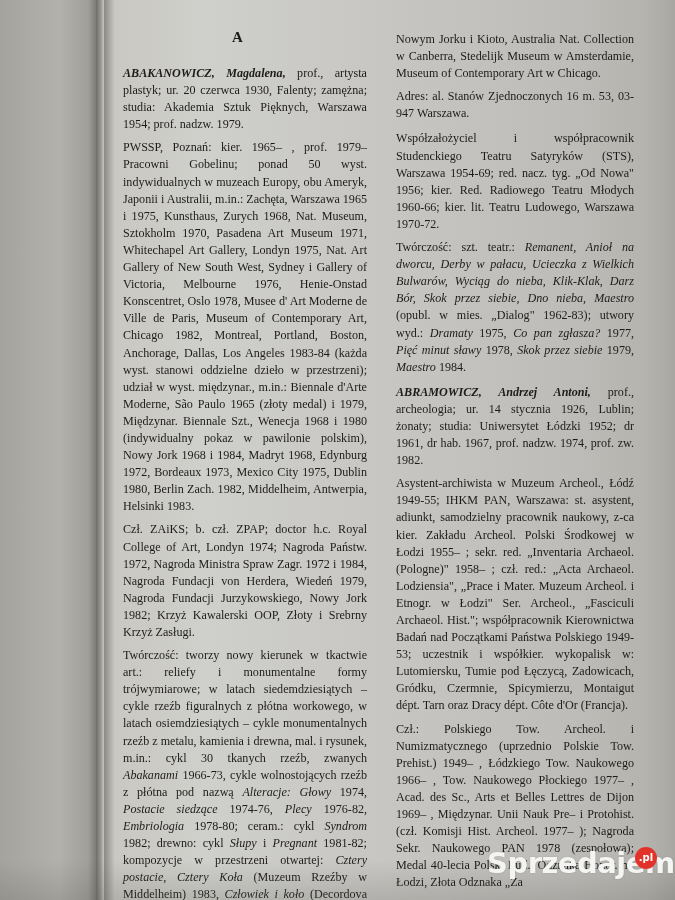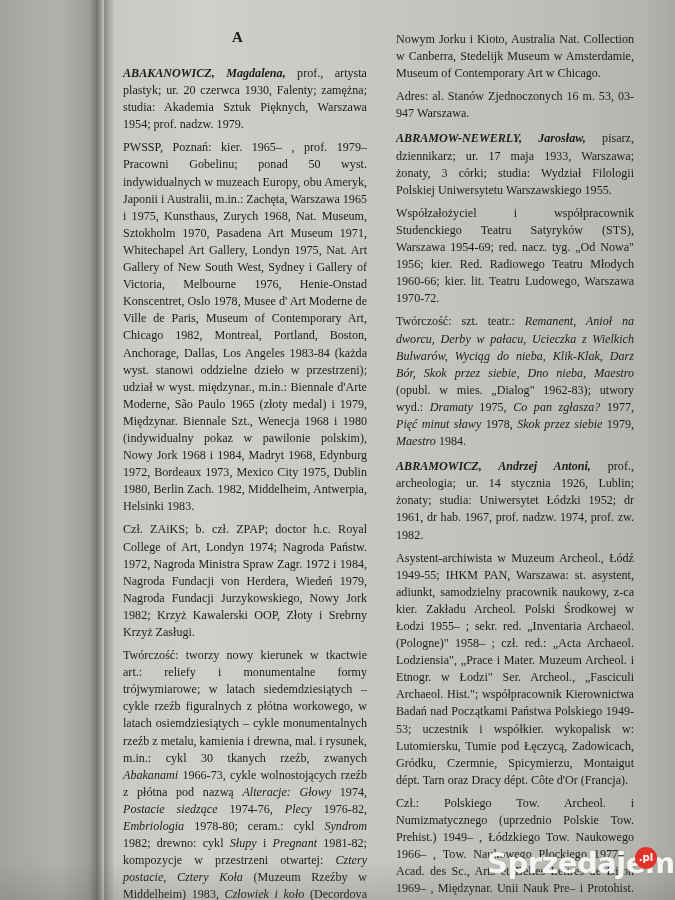--- a/index.html
+++ b/index.html
@@ -64,21 +64,20 @@
     <p>Czł. ZAiKS; b. czł. ZPAP; doctor h.c. Royal College of Art, Londyn 1974; Nagroda Państw. 1972, Nagroda Ministra Spraw Zagr. 1972 i 1984, Nagroda Fundacji von Herdera, Wiedeń 1979, Nagroda Fundacji Jurzykowskiego, Nowy Jork 1982; Krzyż Kawalerski OOP, Złoty i Srebrny Krzyż Zasługi.</p>
     <p><span>Twórczość: tworzy nowy kierunek w tkactwie art.: reliefy i monumentalne formy trójwymiarowe; w latach siedemdziesiątych – cykle rzeźb figuralnych z płótna workowego, w latach osiemdziesiątych – cykle monumentalnych rzeźb z metalu, kamienia i drewna, mal. i rysunek, m.in.: cykl 30 tkanych rzeźb, zwanych </span><i>Abakanami</i><span> 1966-73, cykle wolnostojących rzeźb z płótna pod nazwą </span><i>Alteracje: Głowy</i><span> 1974, </span><i>Postacie siedzące</i><span> 1974-76, </span><i>Plecy</i><span> 1976-82, </span><i>Embriologia</i><span> 1978-80; ceram.: cykl </span><i>Syndrom</i><span> 1982; drewno: cykl </span><i>Słupy</i><span> i </span><i>Pregnant</i><span> 1981-82; kompozycje w przestrzeni otwartej: </span><i>Cztery postacie, Cztery Koła</i><span> (Muzeum Rzeźby w Middelheim) 1983, </span><i>Człowiek i koło</i><span> (Decordova Museum w Bostonie) 1983, </span><i>Mitologia</i><span> (33 postacie z brązu w Fattoria di Celle, Włochy) 1985; rysunki węglem: cykle </span><i>Korpusy</i><span> i </span><i>Twarze</i><span> 1981-85; mal.: cykl </span><i>Twarze, które nie są portretami</i><span> 1983; prace w zbiorach ok. 25 muzeów, m.in.: MN w Warszawie i Wrocławiu, Muzeum Szt. w Łodzi, Centre Georges Pompidou w Paryżu, Museum of Modern Art w</span></p>
   </div>
 </div>
 
 <div class="col col-right">
   <p>Nowym Jorku i Kioto, Australia Nat. Collection w Canberra, Stedelijk Museum w Amsterdamie, Museum of Contemporary Art w Chicago.</p>
   <p class="entry">Adres: al. Stanów Zjednoczonych 16 m. 53, 03-947 Warszawa.</p>
 
   <div class="entry">
-    <p><span class="name">ABRAMOW-NEWERLY, Jarosław,</span><span> pisarz, dziennikarz; ur. 17 maja 1933, Warszawa; żonaty, 3 córki; studia: Wydział Filologii Polskiej Uniwersytetu Warszawskiego 1955.</span></p>
     <p>Współzałożyciel i współpracownik Studenckiego Teatru Satyryków (STS), Warszawa 1954-69; red. nacz. tyg. „Od Nowa" 1956; kier. Red. Radiowego Teatru Młodych 1960-66; kier. lit. Teatru Ludowego, Warszawa 1970-72.</p>
     <p><span>Twórczość: szt. teatr.: </span><i>Remanent, Anioł na dworcu, Derby w pałacu, Ucieczka z Wielkich Bulwarów, Wyciąg do nieba, Klik-Klak, Darz Bór, Skok przez siebie, Dno nieba, Maestro</i><span> (opubl. w mies. „Dialog" 1962-83); utwory wyd.: </span><i>Dramaty</i><span> 1975, </span><i>Co pan zgłasza?</i><span> 1977, </span><i>Pięć minut sławy</i><span> 1978, </span><i>Skok przez siebie</i><span> 1979, </span><i>Maestro</i><span> 1984.</span></p>
   </div>
 
   <div class="entry">
     <p><span class="name">ABRAMOWICZ, Andrzej Antoni,</span><span> prof., archeologia; ur. 14 stycznia 1926, Lublin; żonaty; studia: Uniwersytet Łódzki 1952; dr 1961, dr hab. 1967, prof. nadzw. 1974, prof. zw. 1982.</span></p>
     <p>Asystent-archiwista w Muzeum Archeol., Łódź 1949-55; IHKM PAN, Warszawa: st. asystent, adiunkt, samodzielny pracownik naukowy, z-ca kier. Zakładu Archeol. Polski Środkowej w Łodzi 1955– ; sekr. red. „Inventaria Archaeol. (Pologne)" 1958– ; czł. red.: „Acta Archaeol. Lodziensia", „Prace i Mater. Muzeum Archeol. i Etnogr. w Łodzi" Ser. Archeol., „Fasciculi Archaeol. Hist."; współpracownik Kierownictwa Badań nad Początkami Państwa Polskiego 1949-53; uczestnik i współkier. wykopalisk w: Lutomiersku, Tumie pod Łęczycą, Zadowicach, Gródku, Czermnie, Spicymierzu, Montaigut dépt. Tarn oraz Dracy dépt. Côte d'Or (Francja).</p>
     <p>Czł.: Polskiego Tow. Archeol. i Numizmatycznego (uprzednio Polskie Tow. Prehist.) 1949– , Łódzkiego Tow. Naukowego 1966– , Tow. Naukowego Płockiego 1977– , Acad. des Sc., Arts et Belles Lettres de Dijon 1969– , Międzynar. Unii Nauk Pre– i Protohist. (czł. Komisji Hist. Archeol. 1977– ); Nagroda Sekr. Naukowego PAN 1978 (zespołowa); Medal 40-lecia Polski Lud., Odznaka Honor. m. Łodzi, Złota Odznaka „Za</p>
   </div>
 </div>

